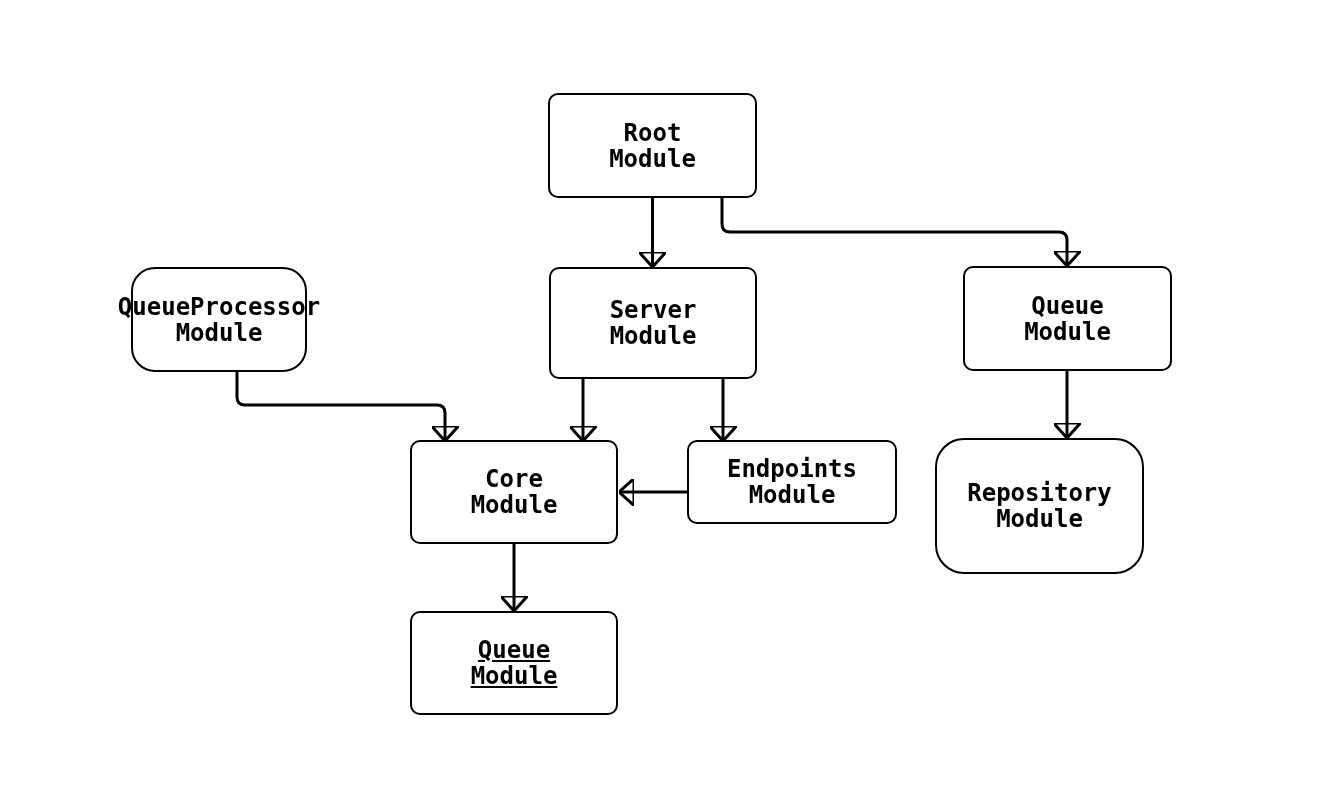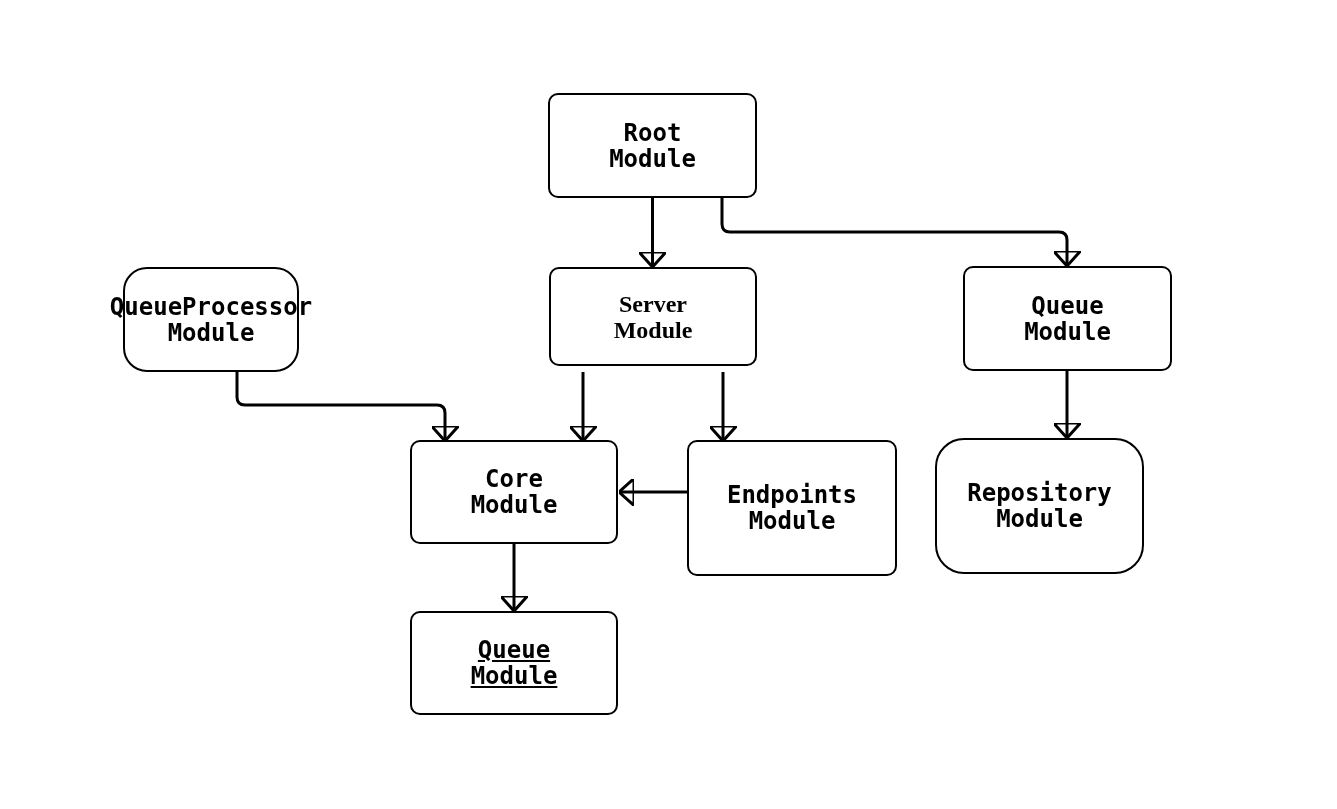--- a/index.html
+++ b/index.html
@@ -40,25 +40,25 @@
   .node .label {
     white-space: pre-line;
     text-align: center;
     font-weight: bold;
     font-size: 24px;
     line-height: 26px;
     color: var(--text, #000000);
   }
   
   .n-root          { left: 548px; top:  93px; width: 209px; height: 105px; }
-  .n-server        { left: 549px; top: 267px; width: 208px; height: 99px; font-family: Liberation Serif, serif; }
-  .n-queueproc     { left: 123px; top: 267px; width: 176px; height: 105px; border-radius: 24px; }
+  .n-server        { left: 549px; top: 267px; width: 208px; height: 112px; }
+  .n-queueproc     { left: 131px; top: 267px; width: 176px; height: 105px; border-radius: 24px; }
   .n-global        { left: 963px; top: 266px; width: 209px; height: 105px; }
   .n-core          { left: 410px; top: 440px; width: 208px; height: 104px; }
-  .n-endpoints     { left: 687px; top: 440px; width: 210px; height: 136px; }
+  .n-endpoints     { left: 687px; top: 440px; width: 210px; height: 84px; }
   .n-repository    { left: 935px; top: 438px; width: 209px; height: 136px; border-radius: 29px; }
   .n-queue         { left: 410px; top: 611px; width: 208px; height: 104px; text-decoration: underline; }
 </style>
 </head>
 <body>
 
 <div class="canvas">
 
   <svg class="edges" viewBox="0 0 1337 809" xmlns="http://www.w3.org/2000/svg">
     <defs>

